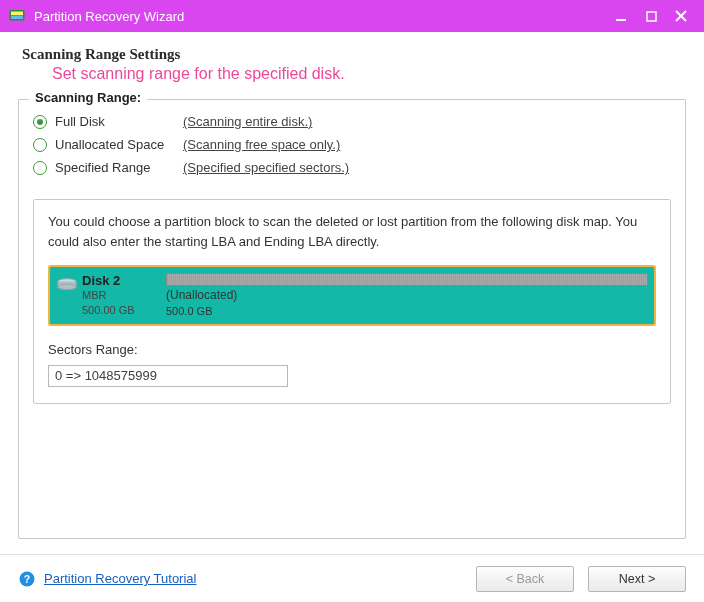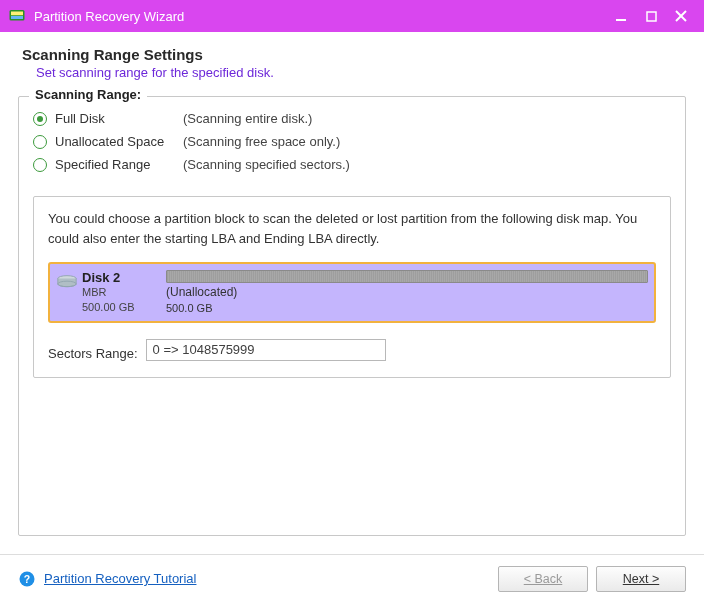--- a/index.html
+++ b/index.html
@@ -5,56 +5,56 @@
 * { box-sizing: border-box; margin: 0; padding: 0; font-family: "Segoe UI", Tahoma, sans-serif; }
 body { background: #fff; width: 704px; height: 602px; overflow: hidden; }
 
 .titlebar { background: #d946ef; height: 32px; display: flex; align-items: center; padding: 0 8px; color: #fff; }
 .titlebar .app-icon { width: 18px; height: 18px; margin-right: 8px; }
 .titlebar .title { font-size: 13px; flex: 1; }
 .titlebar .winbtn { width: 30px; height: 32px; display: flex; align-items: center; justify-content: center; cursor: pointer; }
 .titlebar .winbtn svg { stroke: #fff; }
 
 .header { padding: 14px 22px 10px 22px; }
-.header .h1 { font-size: 15px; font-weight: 700; color: #2a2a2a; }
-.header .sub { font-size: 13px; color: #6d28d9; margin-top: 2px; margin-left: 14px; }
+.header .h1 { font-size: 15px; font-weight: 700; color: #2a2a2a; font-family: Liberation Serif, serif; }
+.header .sub { font-size: 16px; color: #ec4899; margin-top: 2px; margin-left: 30px; }
 
 .main { padding: 6px 18px 16px 18px; }
 
 .fieldset { border: 1px solid #c8c8c8; border-radius: 2px; padding: 10px 14px 14px 14px; position: relative; height: 440px; }
 .fieldset .legend { position: absolute; top: -10px; left: 10px; background: #fff; padding: 0 6px; font-size: 13px; font-weight: 700; color: #222; }
 
 .radio-row { display: flex; align-items: center; font-size: 13px; color: #333; padding: 4px 0; }
 .radio-row .radio { width: 14px; height: 14px; border: 1px solid #3c9a3c; border-radius: 50%; margin-right: 8px; display: flex; align-items: center; justify-content: center; background: #fff; cursor: pointer; }
 .radio-row .radio .dot { width: 6px; height: 6px; border-radius: 50%; background: #3c9a3c; display: none; }
 .radio-row .radio.checked .dot { display: block; }
 .radio-row .rlabel { width: 128px; }
-.radio-row .rdesc { color: #444; }
+.radio-row .rdesc { color: #444; text-decoration: underline; }
 
 .innerbox { border: 1px solid #c8c8c8; border-radius: 2px; margin-top: 20px; padding: 12px 14px 16px 14px; }
 .hint { font-size: 13px; color: #333; line-height: 1.5; }
 
-.diskmap { margin-top: 14px; border: 2px solid #f2b23e; background: #c4b5fd; border-radius: 3px; padding: 6px; display: flex; gap: 10px; }
+.diskmap { margin-top: 14px; border: 2px solid #f2b23e; background: #14b8a6; border-radius: 3px; padding: 6px; display: flex; gap: 10px; }
 .diskinfo { width: 100px; display: flex; }
 .diskicon { width: 22px; height: 22px; margin-top: 2px; margin-right: 4px; }
 .diskname { font-size: 13px; font-weight: 700; color: #222; }
 .disksub { font-size: 11px; color: #444; line-height: 1.35; }
 .diskblock { flex: 1; display: flex; flex-direction: column; }
 .bar { height: 13px; background: repeating-linear-gradient(90deg,#9e9e9e 0,#9e9e9e 1px,#a8a8a8 1px,#a8a8a8 2px); border: 1px solid #8a8a8a; border-radius: 1px; }
 .barlabel { font-size: 12px; color: #333; margin-top: 2px; line-height: 1.3; }
 .barlabel .small { font-size: 11px; }
 
-.sectors { margin-top: 16px; display: flex; align-items: flex-end; gap: 8px; font-size: 13px; color: #333; }
+.sectors { margin-top: 16px; display: flex; align-items: flex-start; gap: 8px; font-size: 13px; color: #333; flex-direction: column; }
 .sectors input { width: 240px; height: 22px; border: 1px solid #b8b8b8; padding: 2px 6px; font-size: 13px; color: #404040; }
 
 .footer { position: absolute; bottom: 0; left: 0; right: 0; height: 48px; border-top: 1px solid #ddd; display: flex; align-items: center; padding: 0 18px; }
 .footer .helpicon { width: 18px; height: 18px; margin-right: 8px; }
 .footer .tutorial { font-size: 13px; color: #1560c0; text-decoration: underline; cursor: pointer; }
 .footer .spacer { flex: 1; }
-.footer .btn { width: 90px; height: 26px; border: 1px solid #b5b5b5; background: linear-gradient(#fdfdfd,#eaeaea); font-size: 12.5px; color: #333; border-radius: 2px; margin-left: 8px; cursor: pointer; text-decoration: underline; }
+.footer .btn { width: 98px; height: 26px; border: 1px solid #b5b5b5; background: linear-gradient(#fdfdfd,#eaeaea); font-size: 12.5px; color: #333; border-radius: 2px; margin-left: 14px; cursor: pointer; }
 .footer .btn:disabled { color: #9a9a9a; cursor: default; }
 </style>
 </head>
 <body>
 
 <div class="titlebar">
   <svg class="app-icon" viewBox="0 0 24 24">
       <rect x="2" y="4" width="20" height="14" rx="2" fill="#2a8f2a"></rect>
       <rect x="4" y="6" width="16" height="5" fill="#fff176"></rect>
       <rect x="4" y="12" width="16" height="4" fill="#64b5f6"></rect>
@@ -95,21 +95,21 @@
       <span class="rdesc">(Scanning entire disk.)</span>
     </div>
     <div class="radio-row">
       <span class="radio"></span>
       <span class="rlabel">Unallocated Space</span>
       <span class="rdesc">(Scanning free space only.)</span>
     </div>
     <div class="radio-row">
       <span class="radio"></span>
       <span class="rlabel">Specified Range</span>
-      <span class="rdesc">(Scanning specified sectors.)</span>
+      <span class="rdesc">(Specified specified sectors.)</span>
     </div>
 
     <div class="innerbox">
       <div class="hint">You could choose a partition block to scan the deleted or lost partition from the following disk map. You could also enter the starting LBA and Ending LBA directly.</div>
 
       <div class="diskmap">
         <div class="diskinfo">
           <svg class="diskicon" viewBox="0 0 24 24">
               <ellipse cx="12" cy="7" rx="10" ry="3" fill="#cfd8dc" stroke="#90a4ae"></ellipse>
               <path d="M2 7v6c0 1.7 4.5 3 10 3s10-1.3 10-3V7" fill="#b0bec5" stroke="#90a4ae"></path>

